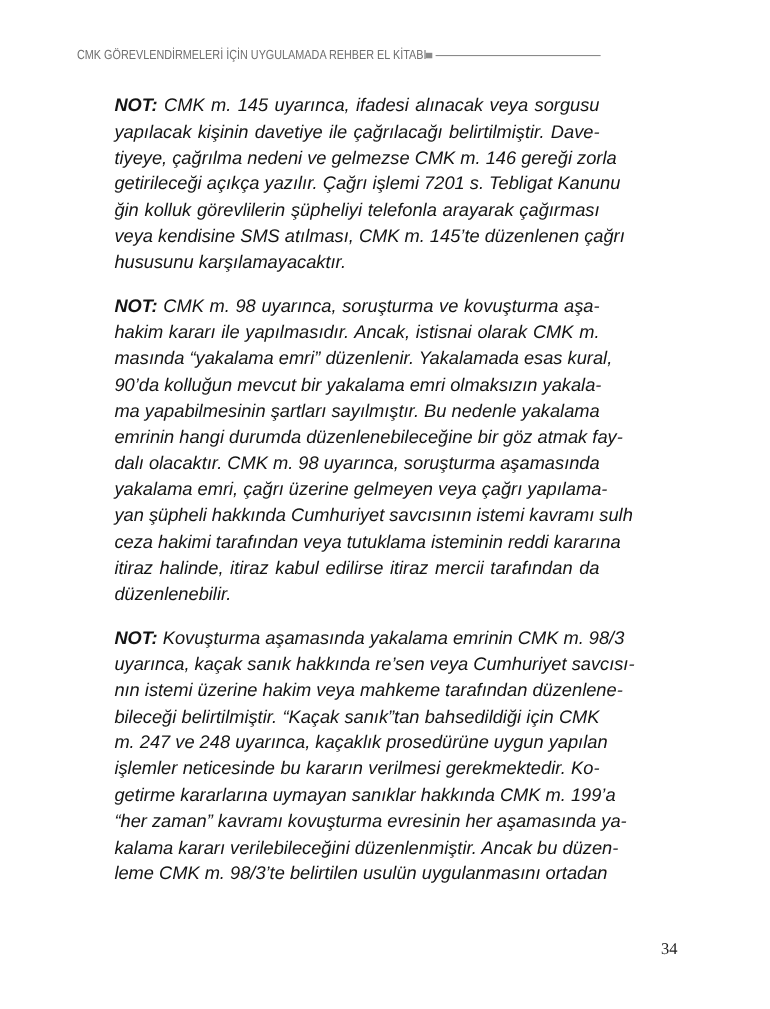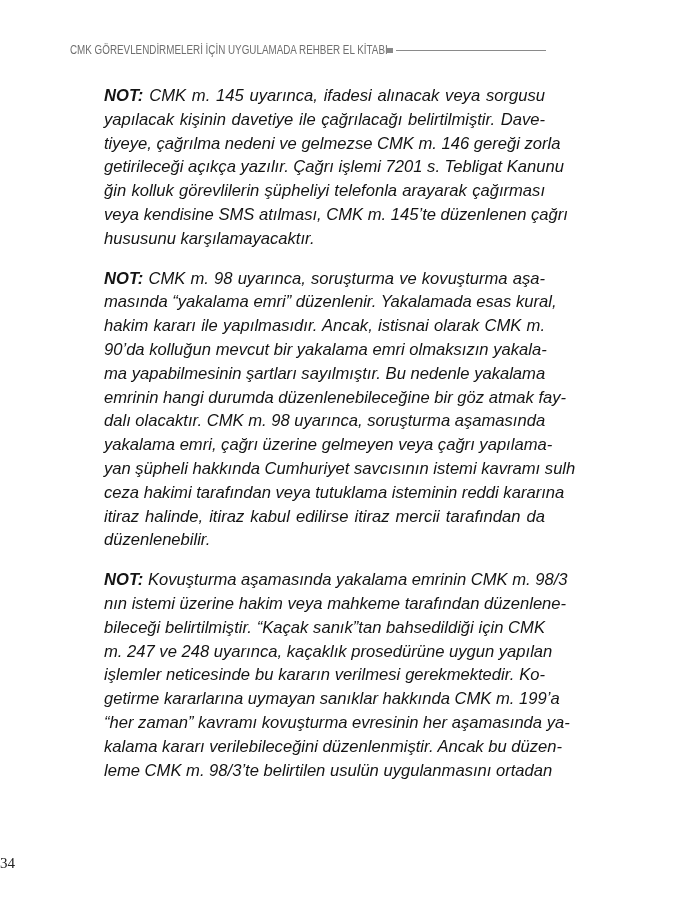--- a/index.html
+++ b/index.html
@@ -23,21 +23,21 @@
       font-size: 16.6px; color: #141414;
     }
     .para { margin: 0 0 16px 0; }
     .line {
       display: block; height: 23.8px; line-height: 23.8px;
       text-align: justify; text-align-last: justify; white-space: nowrap;
     }
     .line.last { text-align-last: left; }
     .note-label { font-weight: bold; }
     .page-number {
-      position: absolute; left: 0; width: 616px; top: 855px; text-align: left;
+      position: absolute; left: 0; width: 616px; top: 855px; text-align: right;
       font-family: "Liberation Serif", serif; font-size: 15px; color: #222;
     }
     .line-inner { display: block; text-align: justify; text-align-last: justify; }
     .line.last .line-inner { text-align-last: left; }
   </style>
 </head>
 <body>
 
 <div class="running-header">CMK GÖREVLENDİRMELERİ İÇİN UYGULAMADA REHBER EL KİTABI</div>
 <div class="header-marker"></div>
@@ -67,24 +67,24 @@
     <span class="line last">
         <span class="line-inner">hususunu karşılamayacaktır.</span>
       </span>
   </div>
 
   <div class="para">
     <span class="line">
         <span class="line-inner"><b class="note-label">NOT:</b><span> CMK m. 98 uyarınca, soruşturma ve kovuşturma aşa-</span></span>
       </span>
     <span class="line">
-        <span class="line-inner">masında “yakalama emri” düzenlenir. Yakalamada esas kural,</span>
+        <span class="line-inner">hakim kararı ile yapılmasıdır. Ancak, istisnai olarak CMK m.</span>
       </span>
     <span class="line">
-        <span class="line-inner">hakim kararı ile yapılmasıdır. Ancak, istisnai olarak CMK m.</span>
+        <span class="line-inner">masında “yakalama emri” düzenlenir. Yakalamada esas kural,</span>
       </span>
     <span class="line">
         <span class="line-inner">90’da kolluğun mevcut bir yakalama emri olmaksızın yakala-</span>
       </span>
     <span class="line">
         <span class="line-inner">ma yapabilmesinin şartları sayılmıştır. Bu nedenle yakalama</span>
       </span>
     <span class="line">
         <span class="line-inner">emrinin hangi durumda düzenlenebileceğine bir göz atmak fay-</span>
       </span>
@@ -106,20 +106,23 @@
     <span class="line last">
         <span class="line-inner">düzenlenebilir.</span>
       </span>
   </div>
 
   <div class="para">
     <span class="line">
         <span class="line-inner"><b class="note-label">NOT:</b><span> Kovuşturma aşamasında yakalama emrinin CMK m. 98/3</span></span>
       </span>
     <span class="line">
+        <span class="line-inner">uyarınca, kaçak sanık hakkında re’sen veya Cumhuriyet savcısı-</span>
+      </span>
+    <span class="line">
         <span class="line-inner">nın istemi üzerine hakim veya mahkeme tarafından düzenlene-</span>
       </span>
     <span class="line">
         <span class="line-inner">bileceği belirtilmiştir. “Kaçak sanık”tan bahsedildiği için CMK</span>
       </span>
     <span class="line">
         <span class="line-inner">m. 247 ve 248 uyarınca, kaçaklık prosedürüne uygun yapılan</span>
       </span>
     <span class="line">
         <span class="line-inner">işlemler neticesinde bu kararın verilmesi gerekmektedir. Ko-</span>

